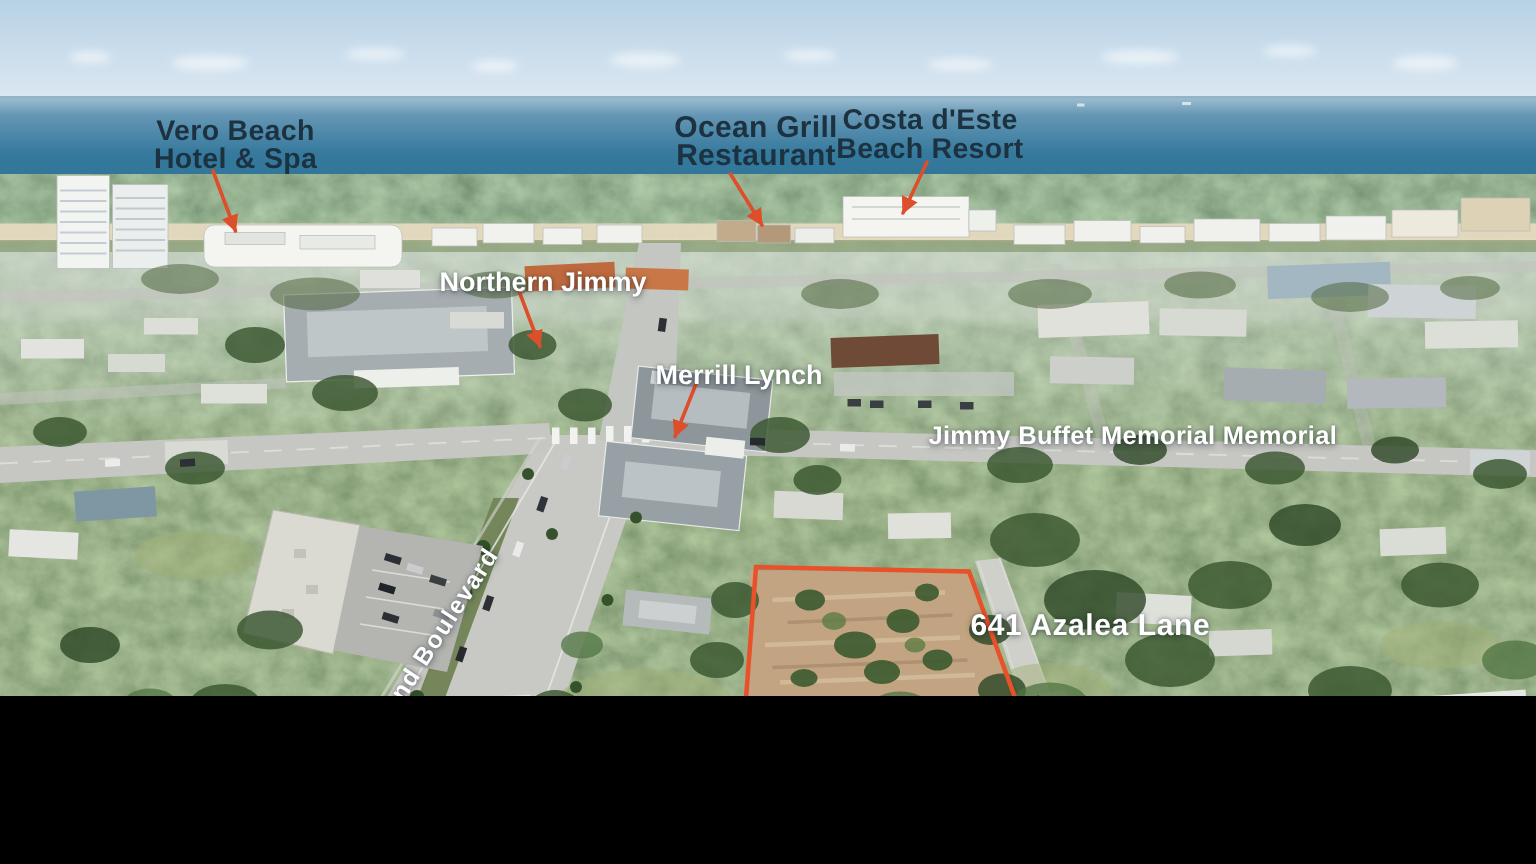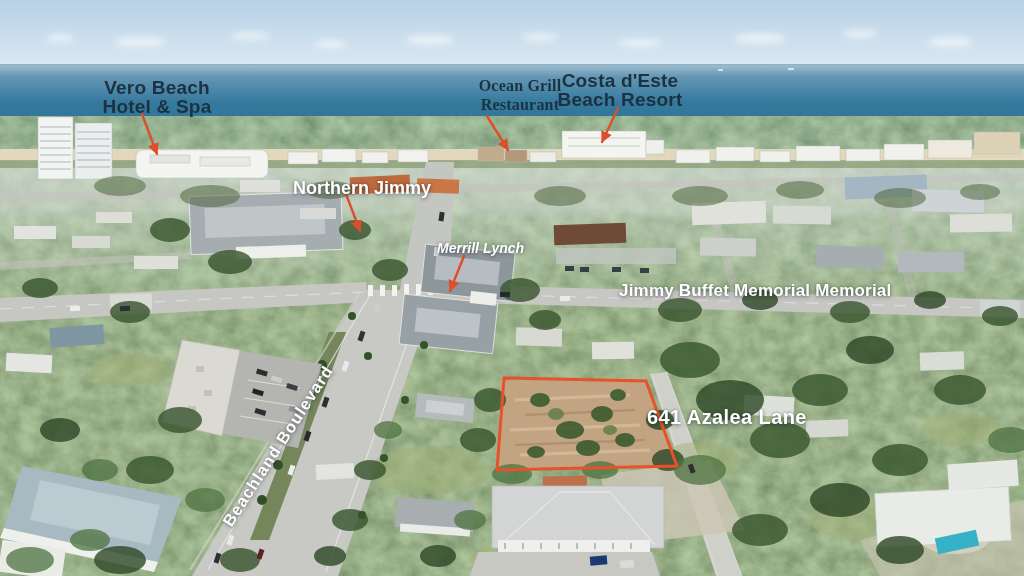--- a/index.html
+++ b/index.html
@@ -1,27 +1,27 @@
 <!DOCTYPE html>
 <html style="--arrow-color: #dd4e2b; --outline-color: #e8512a; --label-dark: #1c3240; --label-light: #ffffff;"><head>
 <meta charset="utf-8">
 <style>
   html,body{margin:0;padding:0;background:#000;}
-  .stage{position:relative;width:1024px;height:576px;overflow:hidden;font-family:"Liberation Sans",sans-serif;}
+  .stage{position:relative;width:1024px;height:464px;overflow:hidden;font-family:"Liberation Sans",sans-serif;}
   .scene{position:absolute;left:0;top:0;}
   .overlay{position:absolute;left:0;top:0;pointer-events:none;}
   .label{position:absolute;font-weight:600;white-space:pre-line;z-index:5;}
   .dark{color:var(--label-dark,#1c3240);}
   .light{color:var(--label-light,#fff);text-shadow:0 1px 4px rgba(15,25,35,.5),0 0 2px rgba(15,25,35,.3);}
   .center{text-align:center;transform:translateX(-50%);}
   #lbl-hotel{left:157px;top:78px;font-size:19px;line-height:19px;letter-spacing:.2px;}
-  #lbl-grill{left:520px;top:76px;font-size:16px;line-height:19px;letter-spacing:.2px;font-family:Liberation Serif, serif;}
+  #lbl-grill{left:504px;top:76px;font-size:20px;line-height:19px;letter-spacing:.2px;}
   #lbl-costa{left:620px;top:71px;font-size:19px;line-height:19px;letter-spacing:.2px;}
   #lbl-nt{left:293px;top:178px;font-size:18px;}
-  #lbl-ml{left:437px;top:240px;font-size:14px;font-style:italic;}
+  #lbl-ml{left:437px;top:240px;font-size:18px;}
   #lbl-hwy{left:619px;top:281px;font-size:17px;letter-spacing:.2px;}
   #lbl-azalea{left:647px;top:406px;font-size:20px;letter-spacing:.4px;text-align:center;}
   #lbl-beachland{left:278px;top:446px;font-size:16.5px;letter-spacing:1px;
      transform:translate(-50%,-50%) rotate(-57deg);transform-origin:center;white-space:nowrap;}
   .arrow{stroke:var(--arrow-color,#dd4e2b);stroke-width:2.4;stroke-linecap:round;}
   .ah{fill:var(--arrow-color,#dd4e2b);}
   .outline{stroke:var(--outline-color,#e8512a);stroke-width:3;fill:none;stroke-linejoin:miter;}
 </style>
 </head>
 <body>

